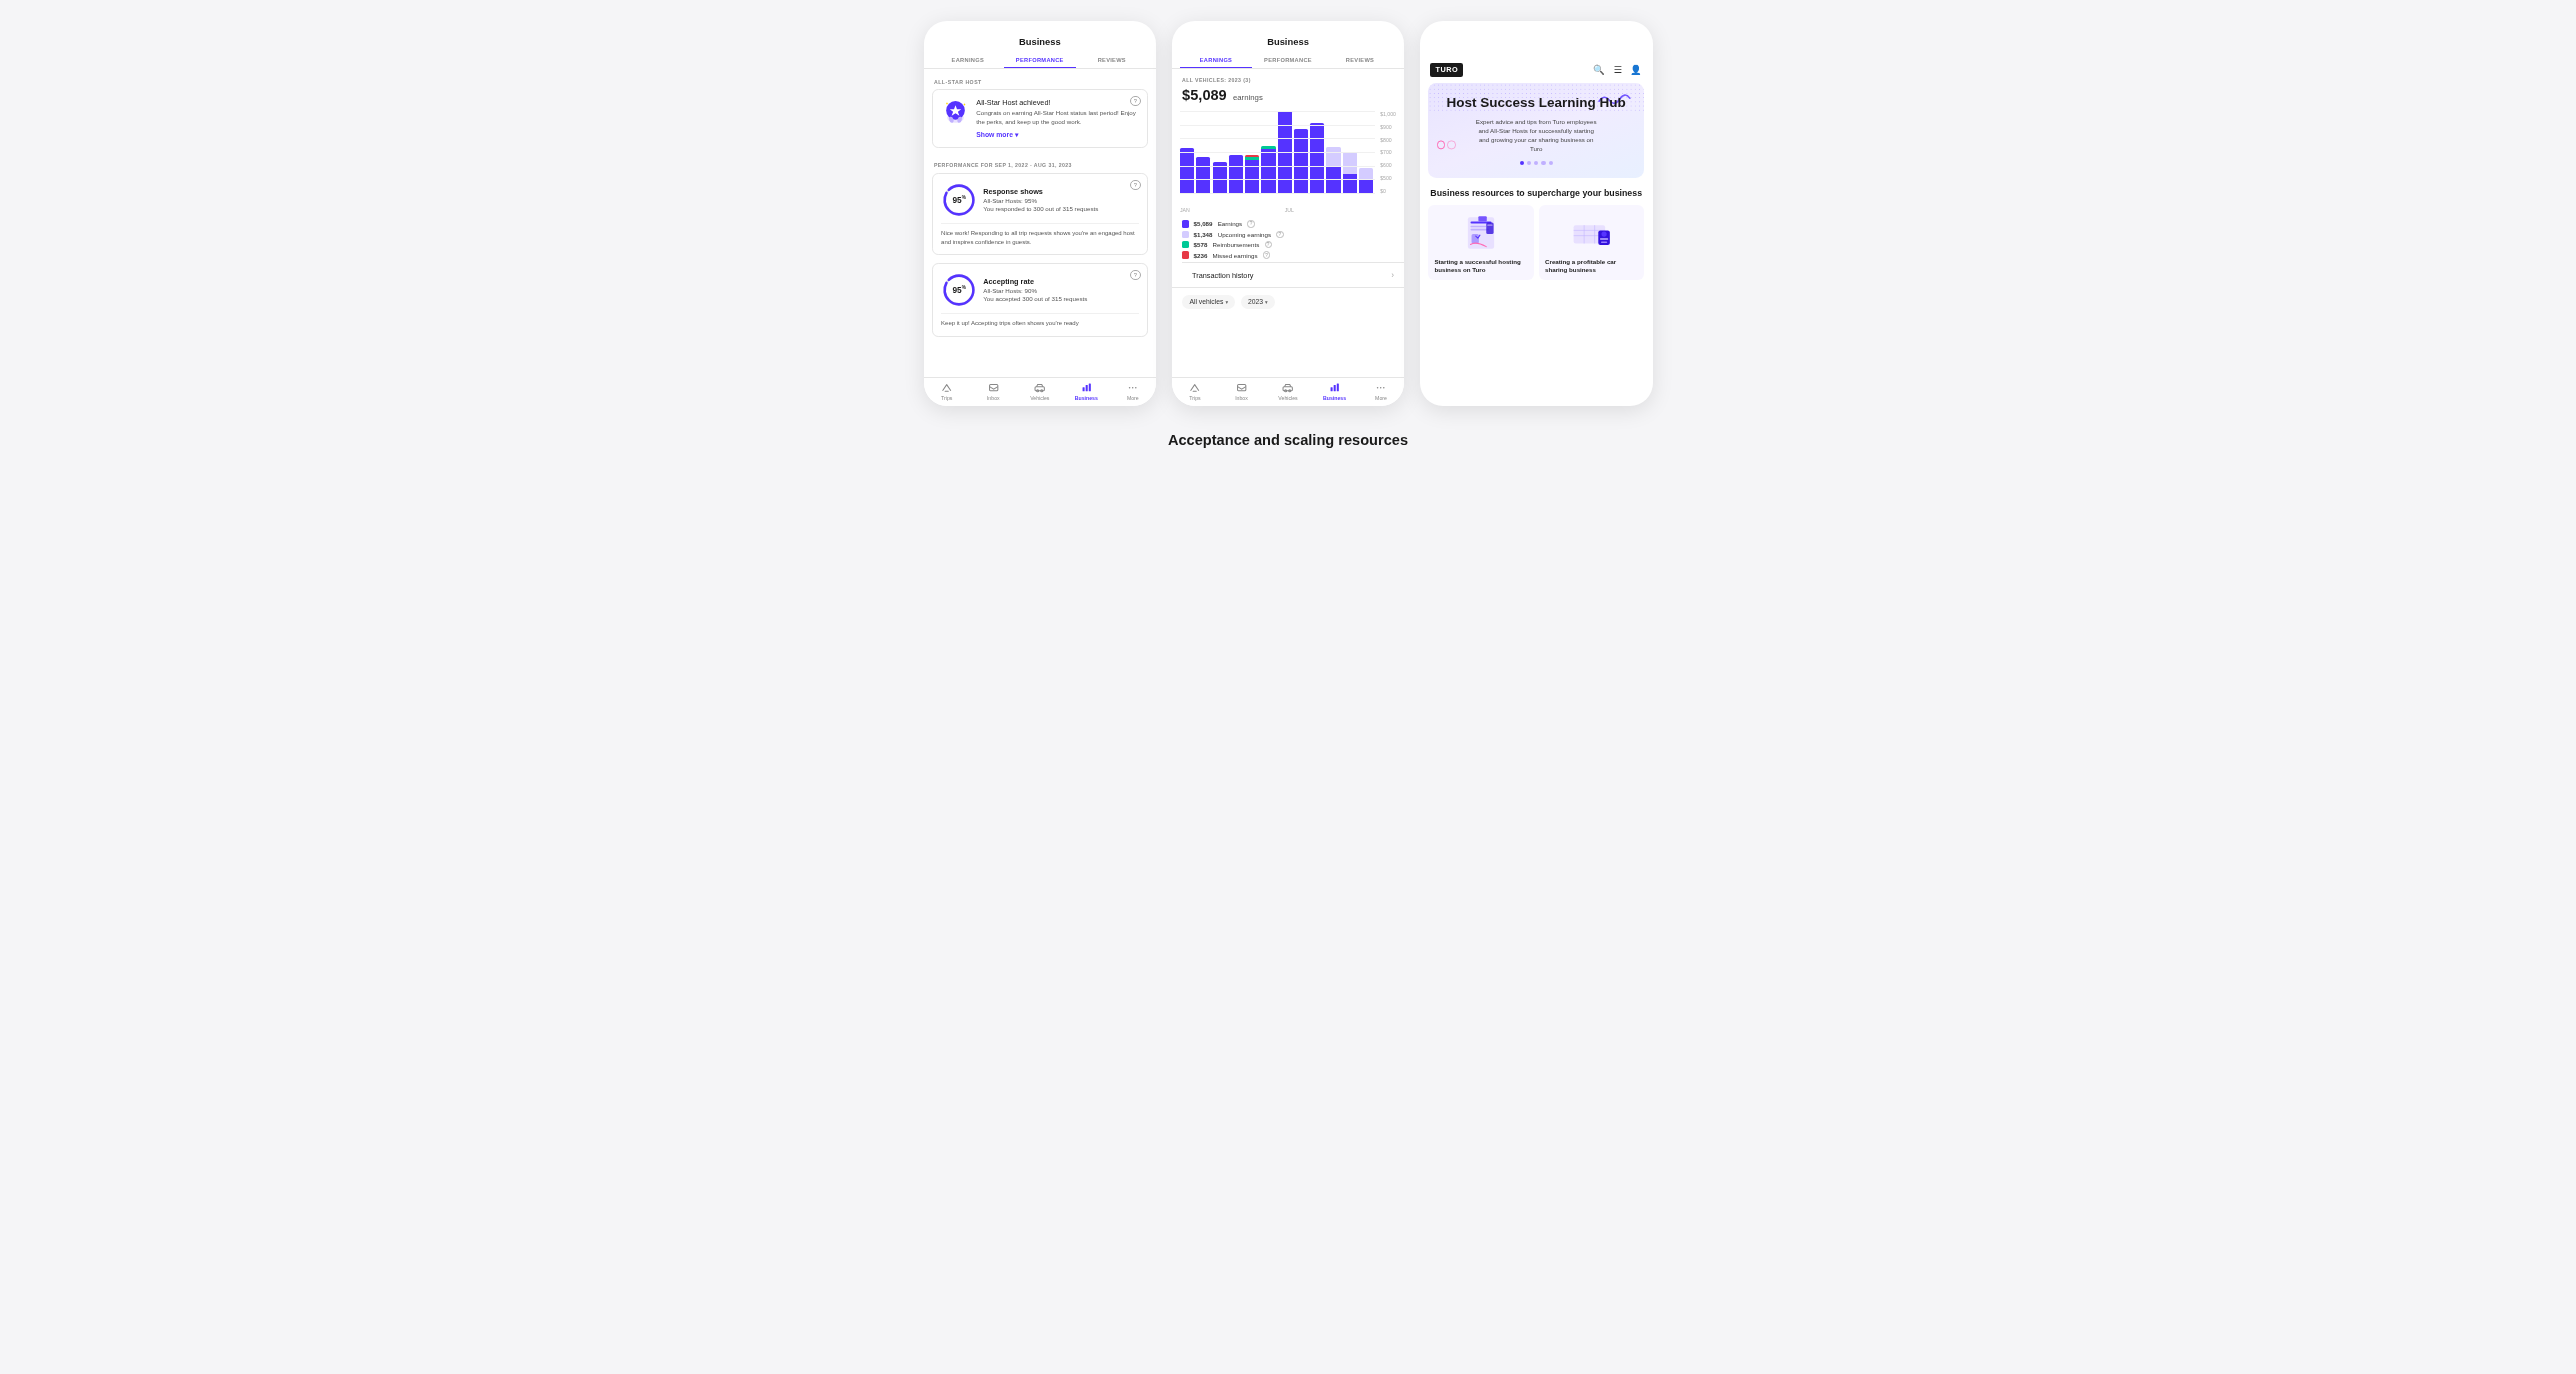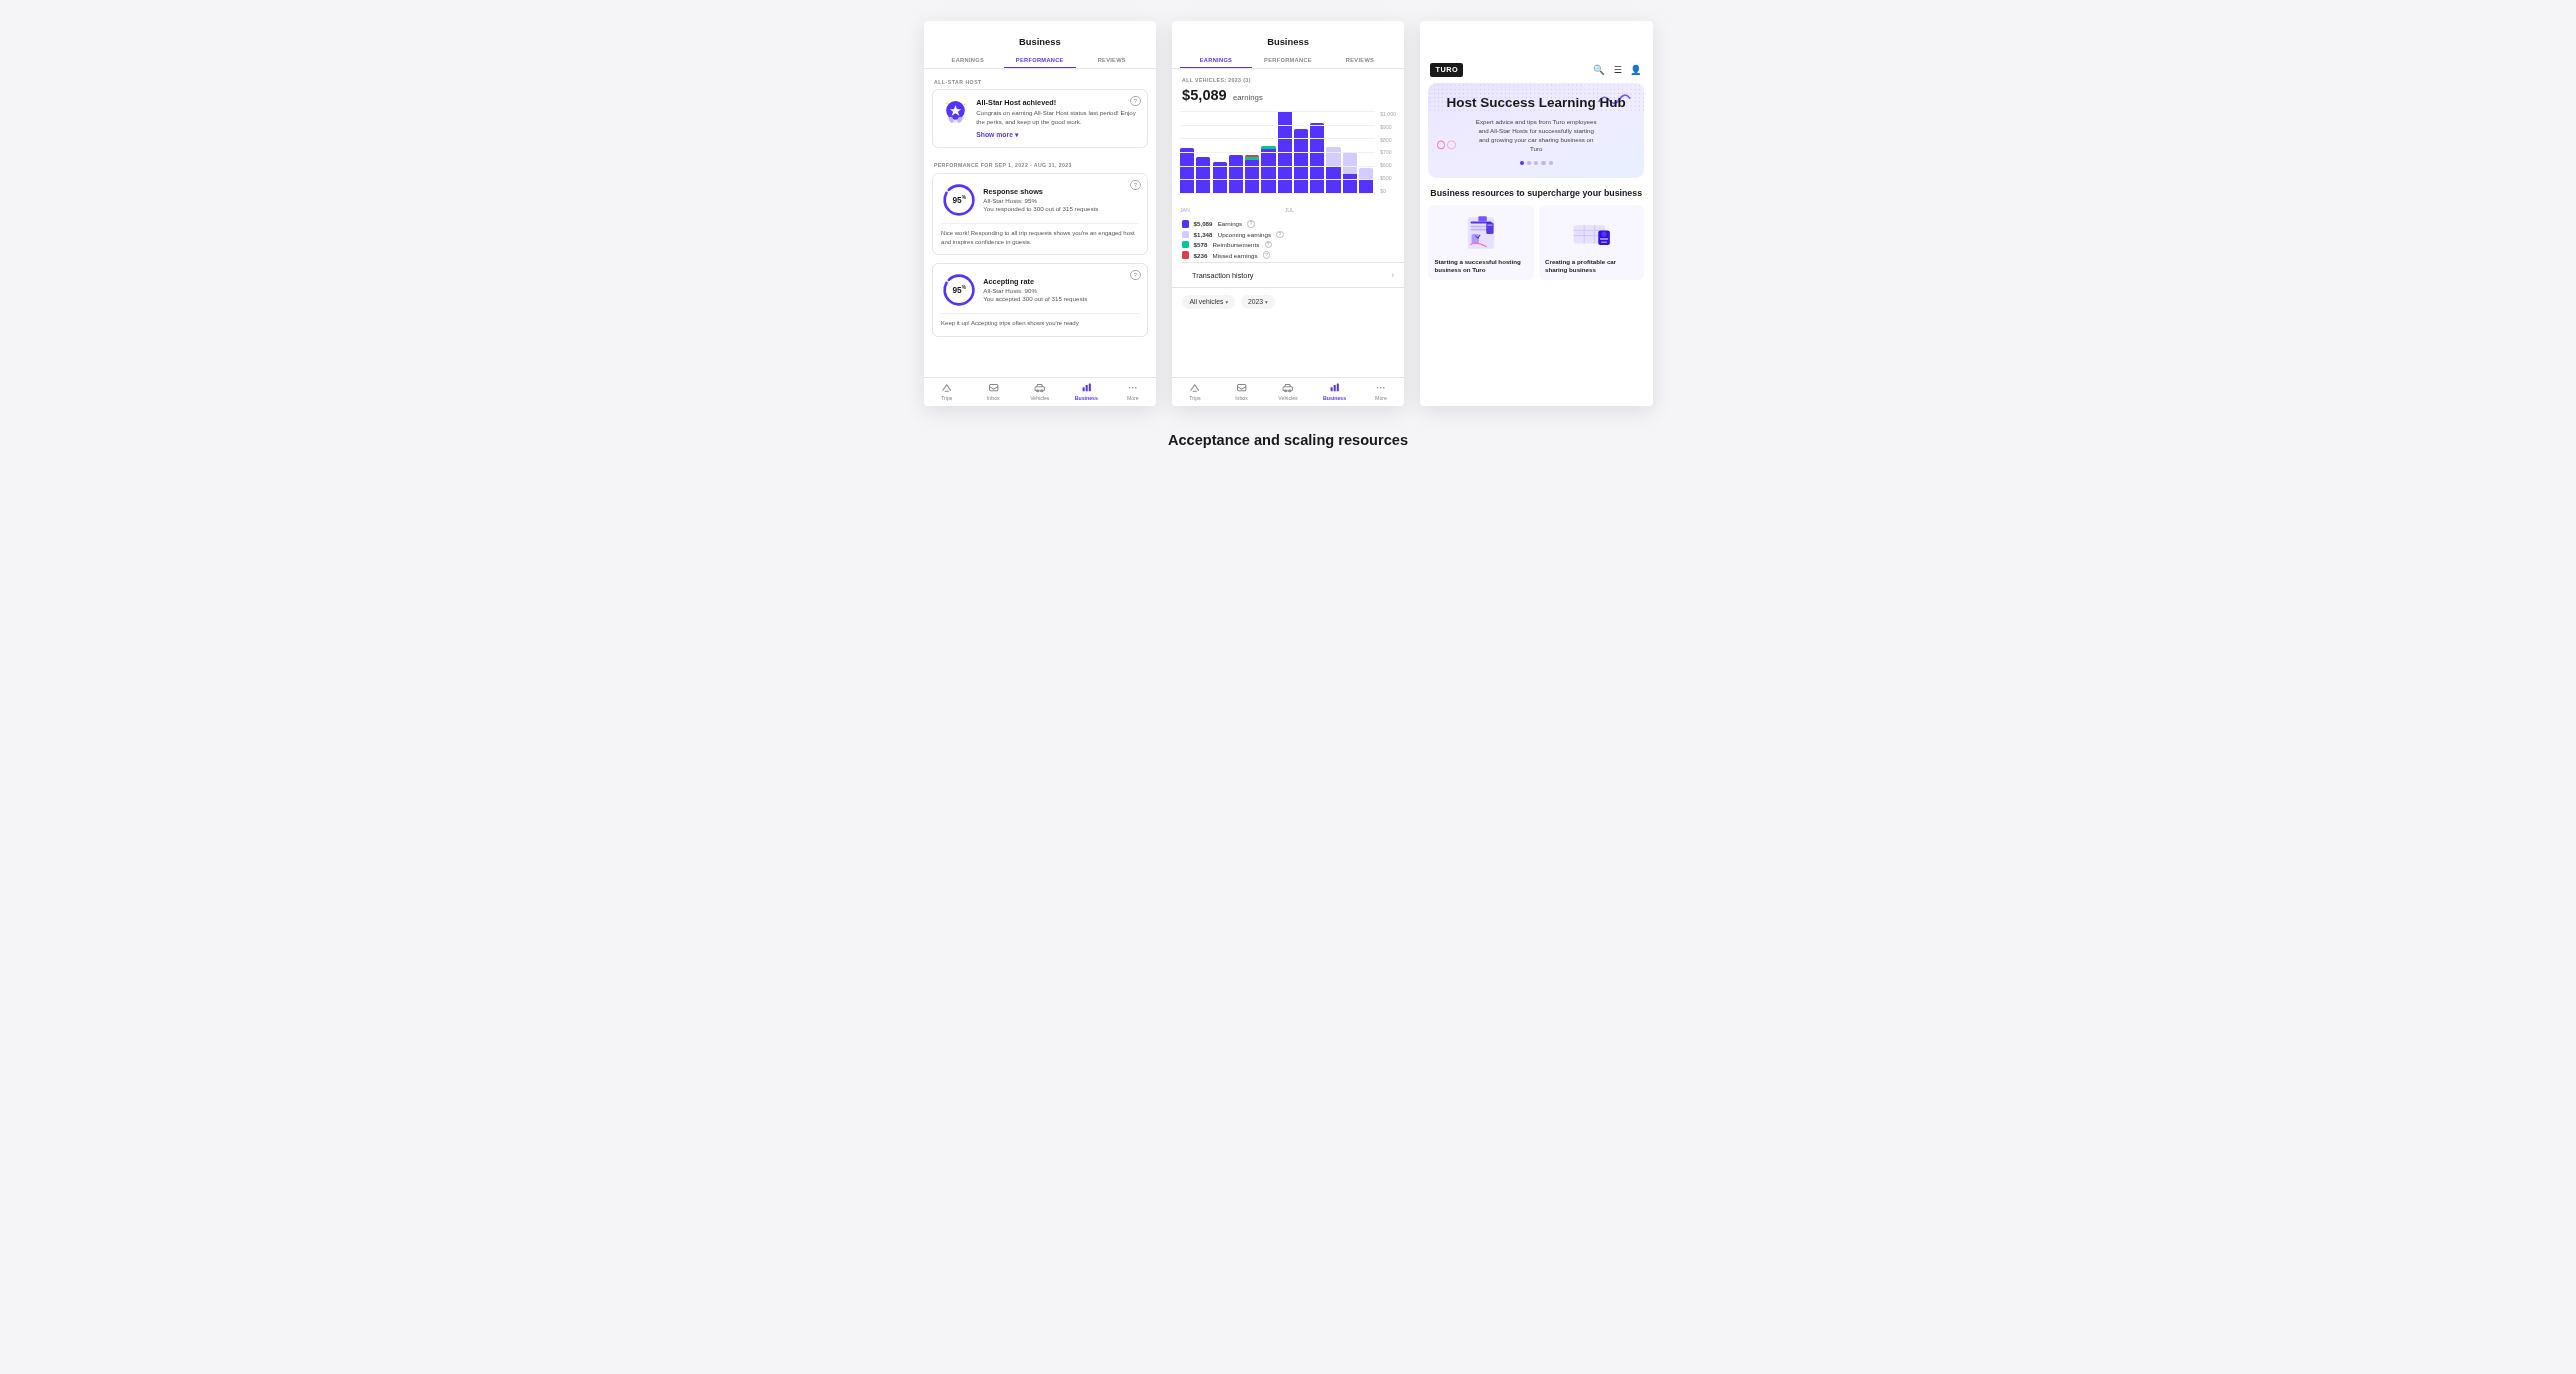--- a/index.html
+++ b/index.html
@@ -15,21 +15,21 @@
     .phones-row {
       display: flex;
       gap: 15.6px;
       align-items: flex-start;
       justify-content: center;
       width: 100%;
       max-width: 729px;
     }
     .phone {
       background: #fff;
-      border-radius: 4px;
+      border-radius: 23px;
       box-shadow: 0 4.2px 21px rgba(0,0,0,0.10);
       overflow: hidden;
       width: 234px;
       min-height: 385px;
       display: flex;
       flex-direction: column;
       position: relative;
     }
     .phone-inner {
       flex: 1;
@@ -101,21 +101,21 @@
       position: relative;
     }
     .allstar-badge {
       width: 29px;
       height: 29px;
       flex-shrink: 0;
       position: relative;
     }
     .allstar-badge svg { width: 29px; height: 29px; }
     .allstar-text { flex: 1; }
-    .allstar-text h3 { font-size: 7.3px; font-weight: 700; color: #1a1a1a; margin-bottom: 2.1px; }
+    .allstar-text h3 { font-size: 7.3px; font-weight: 400; color: #1a1a1a; margin-bottom: 2.1px; }
     .allstar-text p { font-size: 6.2px; color: #555; line-height: 1.4; }
     .help-icon {
       position: absolute;
       top: 6.2px;
       right: 6.2px;
       width: 10.4px;
       height: 10.4px;
       border: 0.8px solid #aaa;
       border-radius: 50%;
       display: flex;

